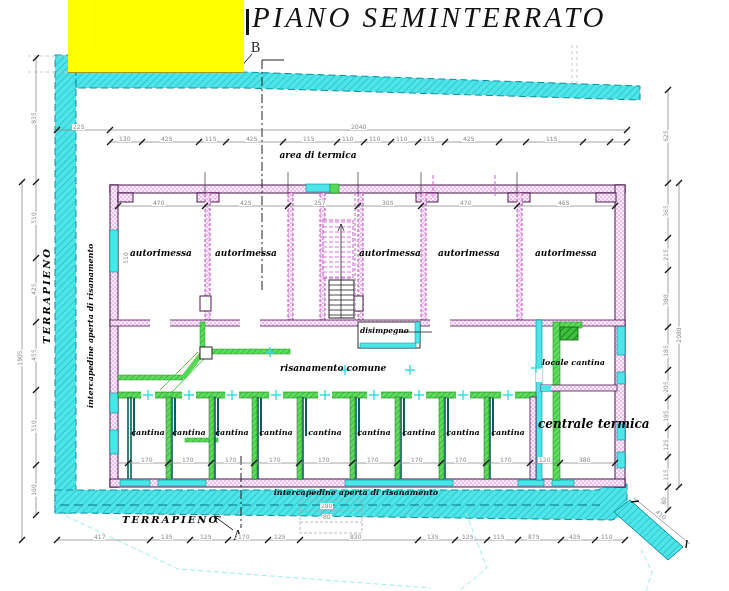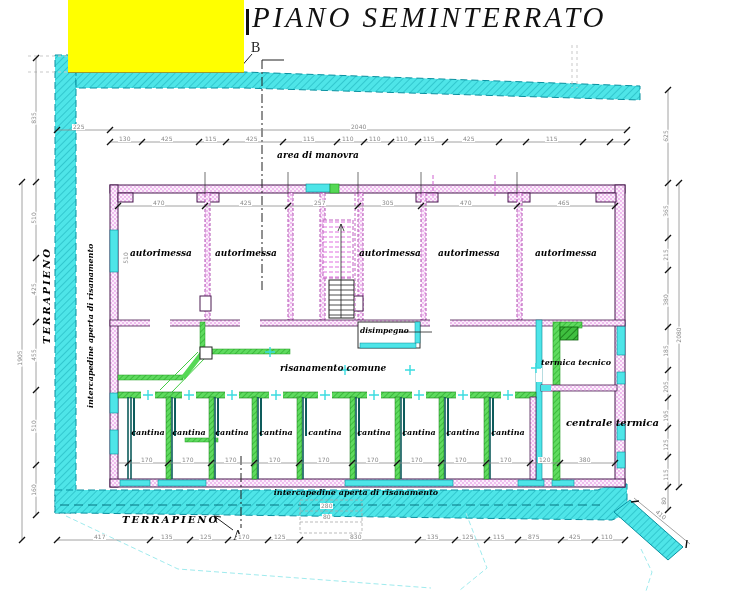--- a/index.html
+++ b/index.html
@@ -252,32 +252,32 @@
   </g>
 </svg>
 
   <div class="ybox"></div>
   <div class="frag"></div>
   <div class="title">PIANO SEMINTERRATO</div>
 
   <div class="sec" style="left:251px;top:40px;">B</div>
   <div class="sec" style="left:233px;top:528px;">A</div>
 
-  <div class="lbl" style="left:273px;top:150px;width:90px;">area di manovra</div>
+  <div class="lbl" style="left:273px;top:150px;width:90px;">area di termica</div>
 
   <div class="lbl" style="left:121px;top:248px;width:80px;">autorimessa</div>
   <div class="lbl" style="left:206px;top:248px;width:80px;">autorimessa</div>
   <div class="lbl" style="left:350px;top:248px;width:80px;">autorimessa</div>
   <div class="lbl" style="left:429px;top:248px;width:80px;">autorimessa</div>
   <div class="lbl" style="left:526px;top:248px;width:80px;">autorimessa</div>
 
   <div class="lbl" style="left:280px;top:363px;width:95px;">risanamento comune</div>
   <div class="lbl" style="left:360px;top:326px;width:40px;font-size:7.5px;">disimpegno</div>
-  <div class="lbl" style="left:541px;top:357px;width:65px;font-size:8px;">termica tecnico</div>
-  <div class="lbl" style="left:538px;top:417px;width:72px;font-size:10px;padding-left:28px;">centrale termica</div>
+  <div class="lbl" style="left:541px;top:357px;width:65px;font-size:8px;">locale cantina</div>
+  <div class="lbl" style="left:538px;top:417px;width:72px;font-size:12px;">centrale termica</div>
 
   <div class="lbl" style="left:130px;top:427px;width:36px;font-size:8px;">cantina</div>
   <div class="lbl" style="left:171px;top:427px;width:36px;font-size:8px;">cantina</div>
   <div class="lbl" style="left:214px;top:427px;width:36px;font-size:8px;">cantina</div>
   <div class="lbl" style="left:258px;top:427px;width:36px;font-size:8px;">cantina</div>
   <div class="lbl" style="left:307px;top:427px;width:36px;font-size:8px;">cantina</div>
   <div class="lbl" style="left:356px;top:427px;width:36px;font-size:8px;">cantina</div>
   <div class="lbl" style="left:401px;top:427px;width:36px;font-size:8px;">cantina</div>
   <div class="lbl" style="left:445px;top:427px;width:36px;font-size:8px;">cantina</div>
   <div class="lbl" style="left:490px;top:427px;width:36px;font-size:8px;">cantina</div>

